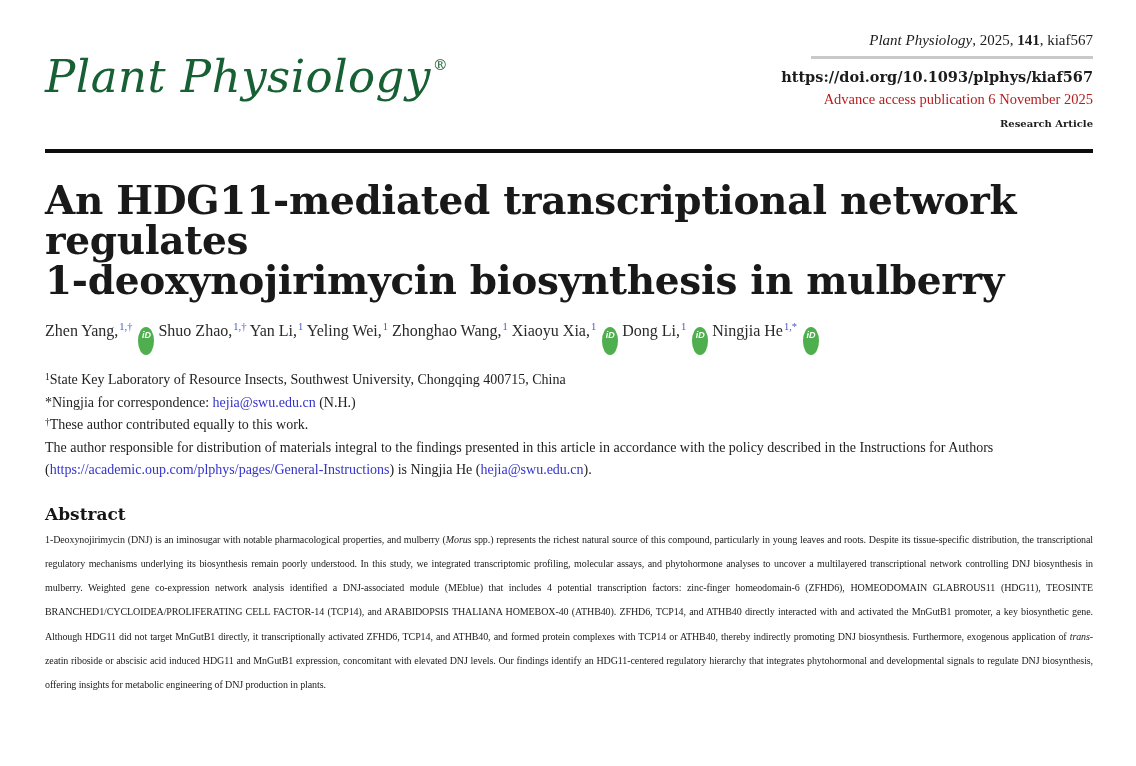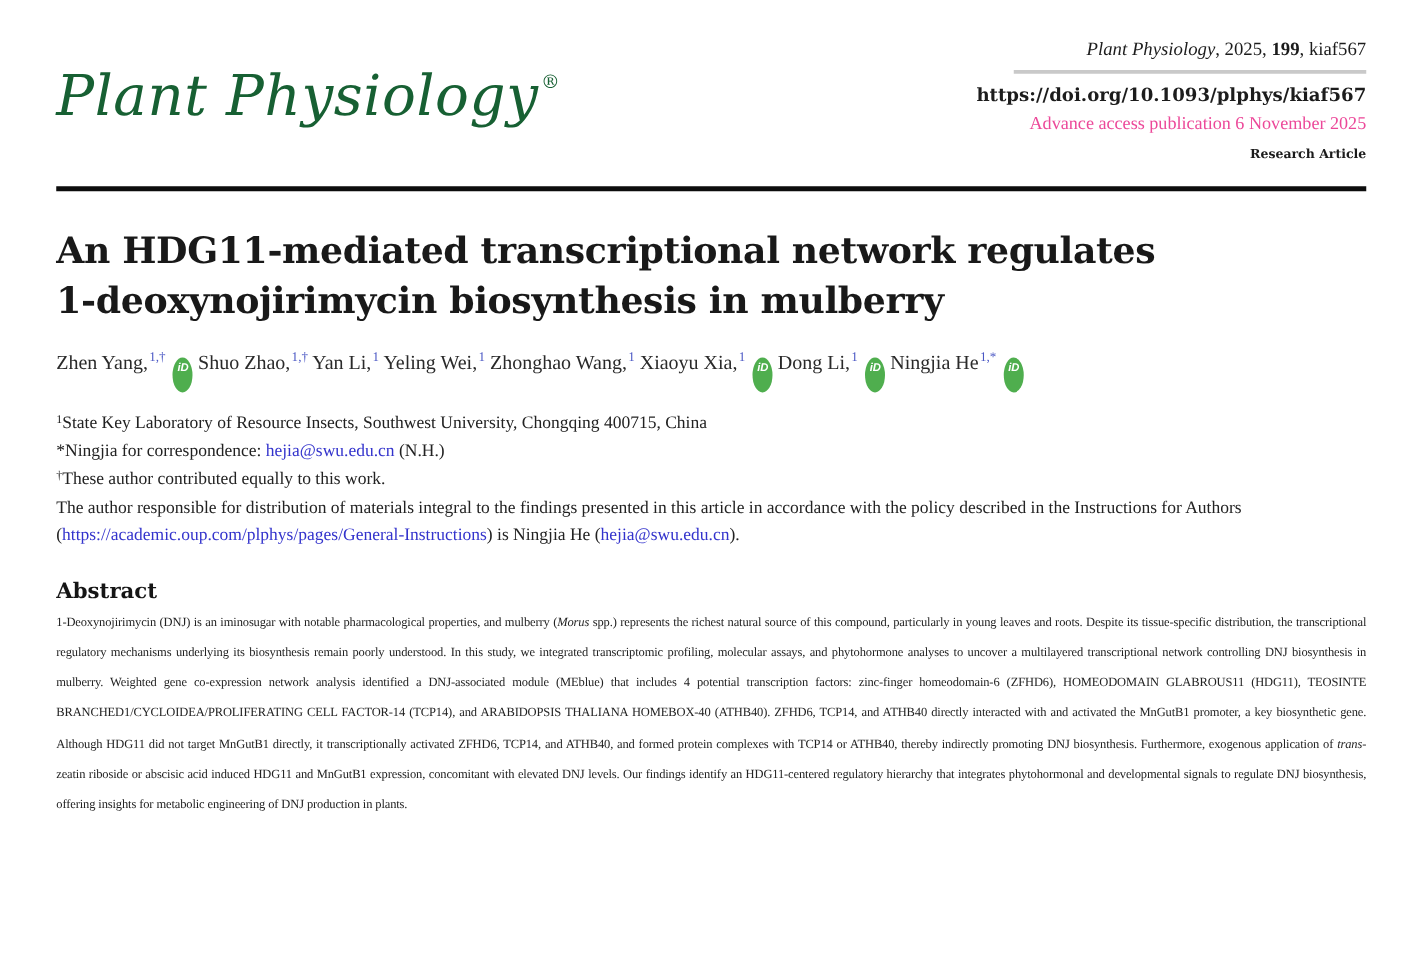--- a/index.html
+++ b/index.html
@@ -38,30 +38,30 @@
     padding-top:4px;
   }
   .mast-cite .j-italic { font-style:italic; }
   .mast-cite .j-vol { font-weight:bold; }
   .mast-rule {
     width:282px; height:3px;
     background:#c9c9c9;
     margin:5px 0 7px auto;
   }
   .mast-doi { font-weight:bold; font-family:"DejaVu Serif", serif; font-size:14.5px; }
-  .mast-advance { font-size:14.5px; margin-top:2px; color:#ec4899; }
+  .mast-advance { font-size:14.5px; margin-top:2px; color:#b91c1c; }
   .mast-type { font-weight:bold; font-family:"DejaVu Serif", serif; font-size:10px; margin-top:3px; }
   
   .rule-black { height:4px; background:#0d0d0d; margin-top:15px; }
   
   .title {
     margin-top:27px;
     font-family:"DejaVu Serif", serif;
     font-weight:bold;
-    font-size:29px;
+    font-size:39px;
     line-height:40px;
     color:#191919;
     letter-spacing:-0.3px;
   }
   
   .authors {
     margin-top:20px;
     font-size:16px;
     line-height:22px;
     color:#2a2a2a;
@@ -122,21 +122,21 @@
 </style>
 </head>
 <body>
 
 <div class="page">
 
   <div class="masthead">
     <div class="logo"><span>Plant Physiology</span><span class="reg">®</span></div>
 
     <div class="mast-right">
-      <div class="mast-cite"><span class="j-italic">Plant Physiology</span><span>, 2025, </span><span class="j-vol">199</span><span>, kiaf567</span></div>
+      <div class="mast-cite"><span class="j-italic">Plant Physiology</span><span>, 2025, </span><span class="j-vol">141</span><span>, kiaf567</span></div>
       <div class="mast-rule"></div>
       <div class="mast-doi">https://doi.org/10.1093/plphys/kiaf567</div>
       <div class="mast-advance">Advance access publication 6 November 2025</div>
       <div class="mast-type">Research Article</div>
     </div>
   </div>
 
   <div class="rule-black"></div>
 
   <h1 class="title"><span>An HDG11-mediated transcriptional network regulates</span><br><span>1-deoxynojirimycin biosynthesis in mulberry</span></h1>

